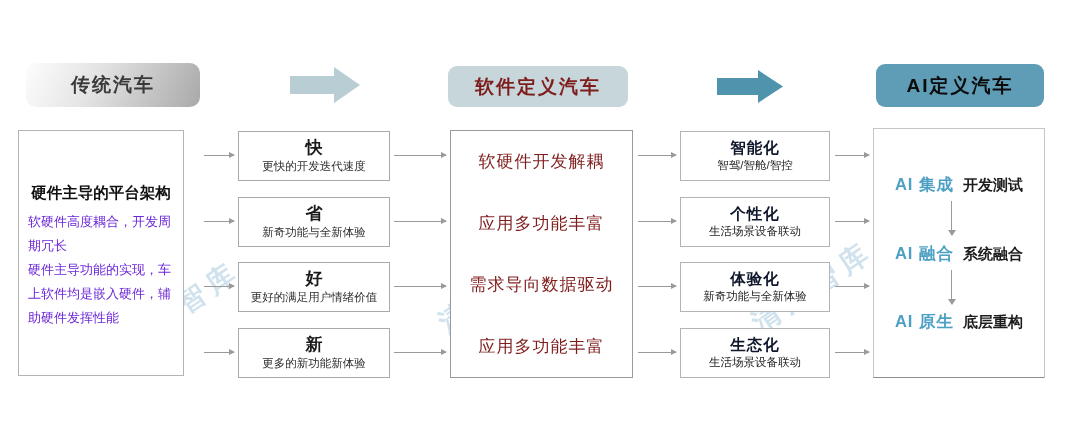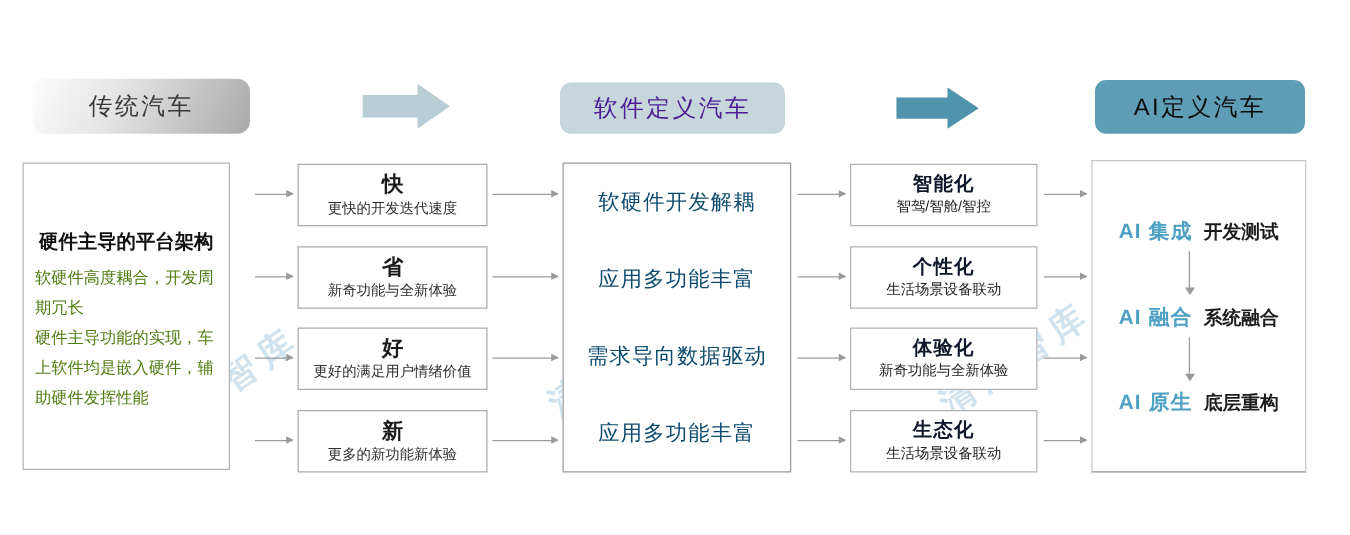--- a/index.html
+++ b/index.html
@@ -3,46 +3,46 @@
 <meta charset="utf-8">
 <style>
   html,body { margin:0; padding:0; background:#ffffff; }
   .canvas {
     position:relative; width:1080px; height:428px; background:#ffffff;
     font-family:"Liberation Sans", "DejaVu Sans", sans-serif; overflow:hidden;
   }
   
   .stage {
     position:absolute; display:flex; align-items:center; justify-content:center;
-    font-size:19px; font-weight:normal; letter-spacing:2px;
+    font-size:19px; font-weight:bold; letter-spacing:2px;
   }
   .stage1 {
     left:26px; top:63px; width:174px; height:44px; border-radius:10px;
     background:linear-gradient(115deg,#fdfdfd 0%,#e3e3e3 40%,#a9a9a9 100%);
     color:#3a3a3a;
   }
   .stage2 {
     left:448px; top:66px; width:180px; height:41px; border-radius:9px;
-    background:#c6d6da; color:#4c1d95;
+    background:#c6d6da; color:#7f1d1d;
   }
   .stage3 {
     left:876px; top:64px; width:168px; height:43px; border-radius:9px;
     background:#5f9db7; color:#0b0b0b;
   }
   .big-arrow { position:absolute; }
   
   .panel { position:absolute; background:#fff; border:1px solid #b3b3b3; box-sizing:border-box; }
   .left-panel  { left:18px;  top:130px; width:166px; height:246px; }
   .mid-panel   { left:450px; top:130px; width:183px; height:248px; border-color:#9a9a9a;
                  display:flex; flex-direction:column; justify-content:space-around; align-items:center; }
   .right-panel { left:873px; top:128px; width:172px; height:250px; border-color:#c6c6c6;
                  border-bottom-color:#8e8e8e; }
   .left-title { margin-top:52px; text-align:center; font-size:15.5px; font-weight:bold; color:#111; }
-  .left-text  { padding:6px 9px 0 9px; font-size:13px; line-height:1.85; color:#4d7c0f; }
-  .mid-item   { font-size:17px; color:#0c4a6e; letter-spacing:1px; }
+  .left-text  { padding:6px 9px 0 9px; font-size:13px; line-height:1.85; color:#6d28d9; }
+  .mid-item   { font-size:17px; color:#7f1d1d; letter-spacing:1px; }
   .fbox {
     position:absolute; width:152px; height:50px; background:#fff;
     border:1px solid #a9a9a9; box-sizing:border-box;
     display:flex; flex-direction:column; align-items:center; justify-content:center;
   }
   .fbox.colB { left:238px; }
   .fbox.colD { left:680px; width:150px; border-color:#b3b3b3; }
   .fbox-title { font-size:17px; font-weight:bold; color:#1a1a1a; line-height:1.15; }
   .fbox-desc  { font-size:11.5px; color:#2e2e2e; margin-top:2px; }
   .colD .fbox-title { font-size:15.5px; color:#0f172a; letter-spacing:1px; }

